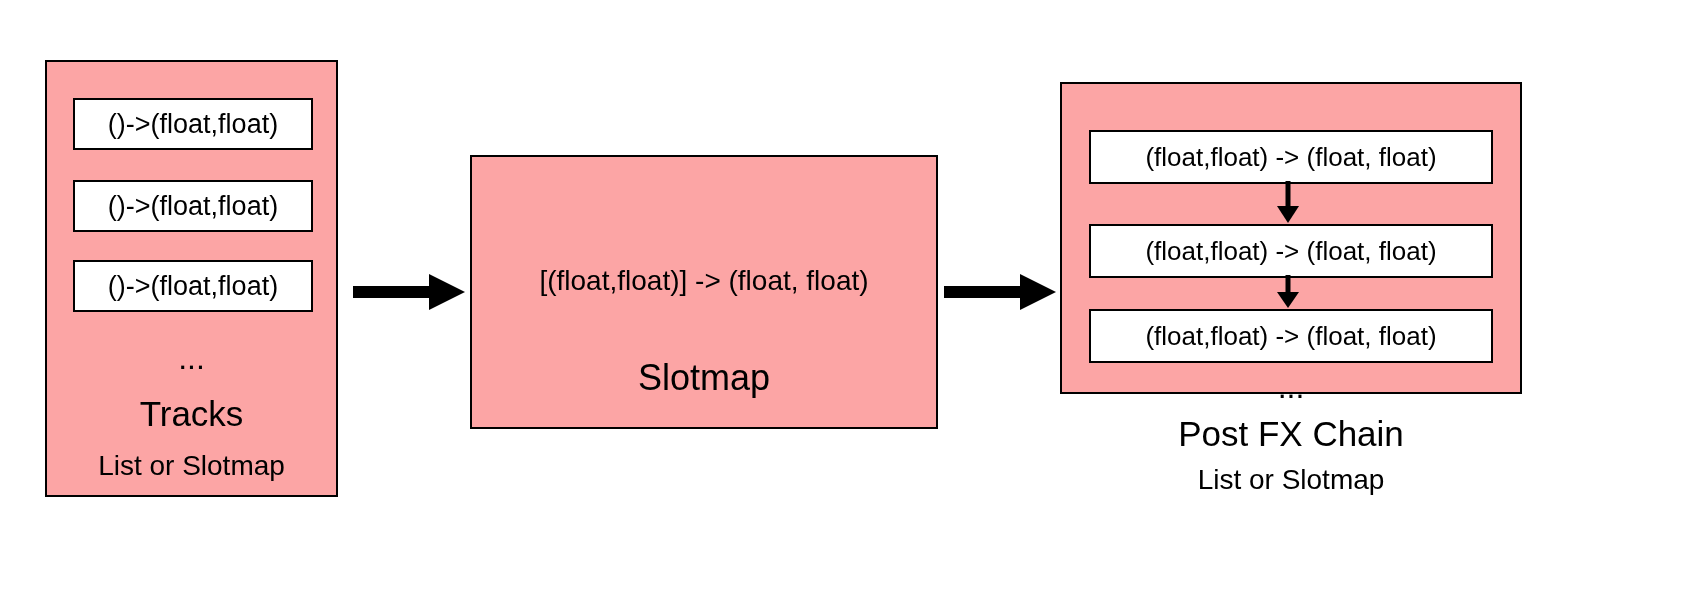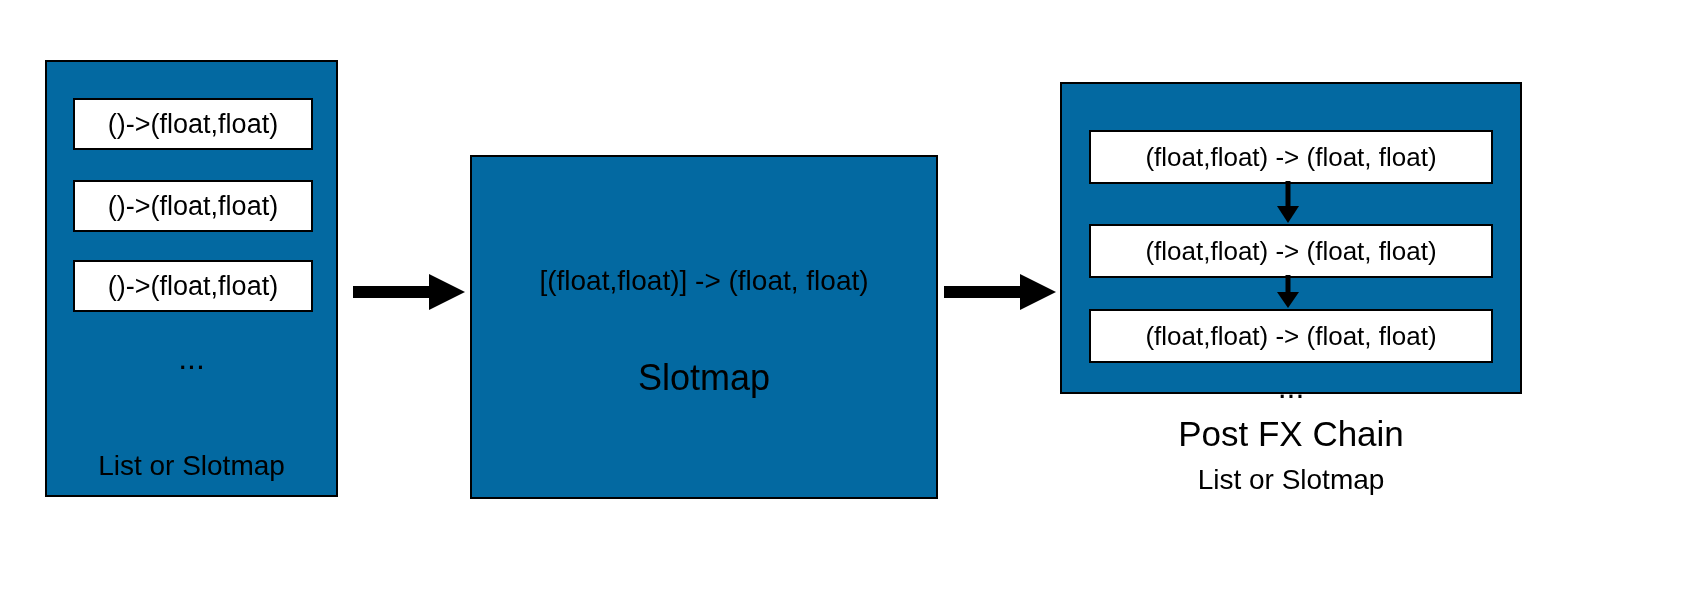--- a/index.html
+++ b/index.html
@@ -9,21 +9,21 @@
     font-family: "Liberation Sans", sans-serif;
     color: #000000;
     position: relative;
     overflow: hidden;
   }
   .canvas { position: absolute; left: 0; top: 0; width: 1694px; height: 600px; }
 
   .outer-box {
     position: absolute;
     border: 2px solid #000;
-    background: #0369a1;
+    background: #fca5a5;
   }
 
   .slot {
     position: absolute;
     border: 2px solid #000;
     background: #fff;
     display: flex;
     align-items: center;
     justify-content: center;
     white-space: nowrap;
@@ -41,21 +41,21 @@
   .tracks-box   { left: 45px;  top: 60px;  width: 293px; height: 437px; }
   .tracks-box .slot { left: 26px; width: 240px; height: 52px; font-size: 27px; }
   .track-slot-1 { top: 36px; }
   .track-slot-2 { top: 118px; }
   .track-slot-3 { top: 198px; }
   .tracks-ellipsis { top: 278px; font-size: 32px; }
   .tracks-title    { top: 332px; font-size: 35px; }
   .tracks-subtitle { top: 388px; font-size: 28px; }
 
   
-  .reducer-box { left: 470px; top: 155px; width: 468px; height: 344px; }
+  .reducer-box { left: 470px; top: 155px; width: 468px; height: 274px; }
   .reducer-signature { top: 108px; font-size: 28px; }
   .reducer-title     { top: 200px; font-size: 36px; }
 
   
   .postfx-box { left: 1060px; top: 82px; width: 462px; height: 312px; }
   .postfx-box .slot { left: 27px; width: 404px; height: 54px; font-size: 26px; }
   .fx-slot-1 { top: 46px; }
   .fx-slot-2 { top: 140px; }
   .fx-slot-3 { top: 225px; }
   .postfx-ellipsis { top: 285px; font-size: 32px; }
@@ -77,20 +77,21 @@
     <div class="slot track-slot-1">
       <span>()-&gt;(float,float)</span>
     </div>
     <div class="slot track-slot-2">
       <span>()-&gt;(float,float)</span>
     </div>
     <div class="slot track-slot-3">
       <span>()-&gt;(float,float)</span>
     </div>
     <div class="centered-text tracks-ellipsis">...</div>
+    <div class="centered-text tracks-title">Tracks</div>
     <div class="centered-text tracks-subtitle">List or Slotmap</div>
   </div>
 
   <svg class="arrow arrow-h-1" width="112" height="40" viewBox="0 0 112 40">
     <line x1="0" y1="20" x2="80" y2="20" stroke="#000" stroke-width="12"></line>
     <polygon points="76,2 112,20 76,38" fill="#000"></polygon>
   </svg>
 
   <div class="outer-box reducer-box">
     <div class="centered-text reducer-signature">[(float,float)] -&gt; (float, float)</div>

